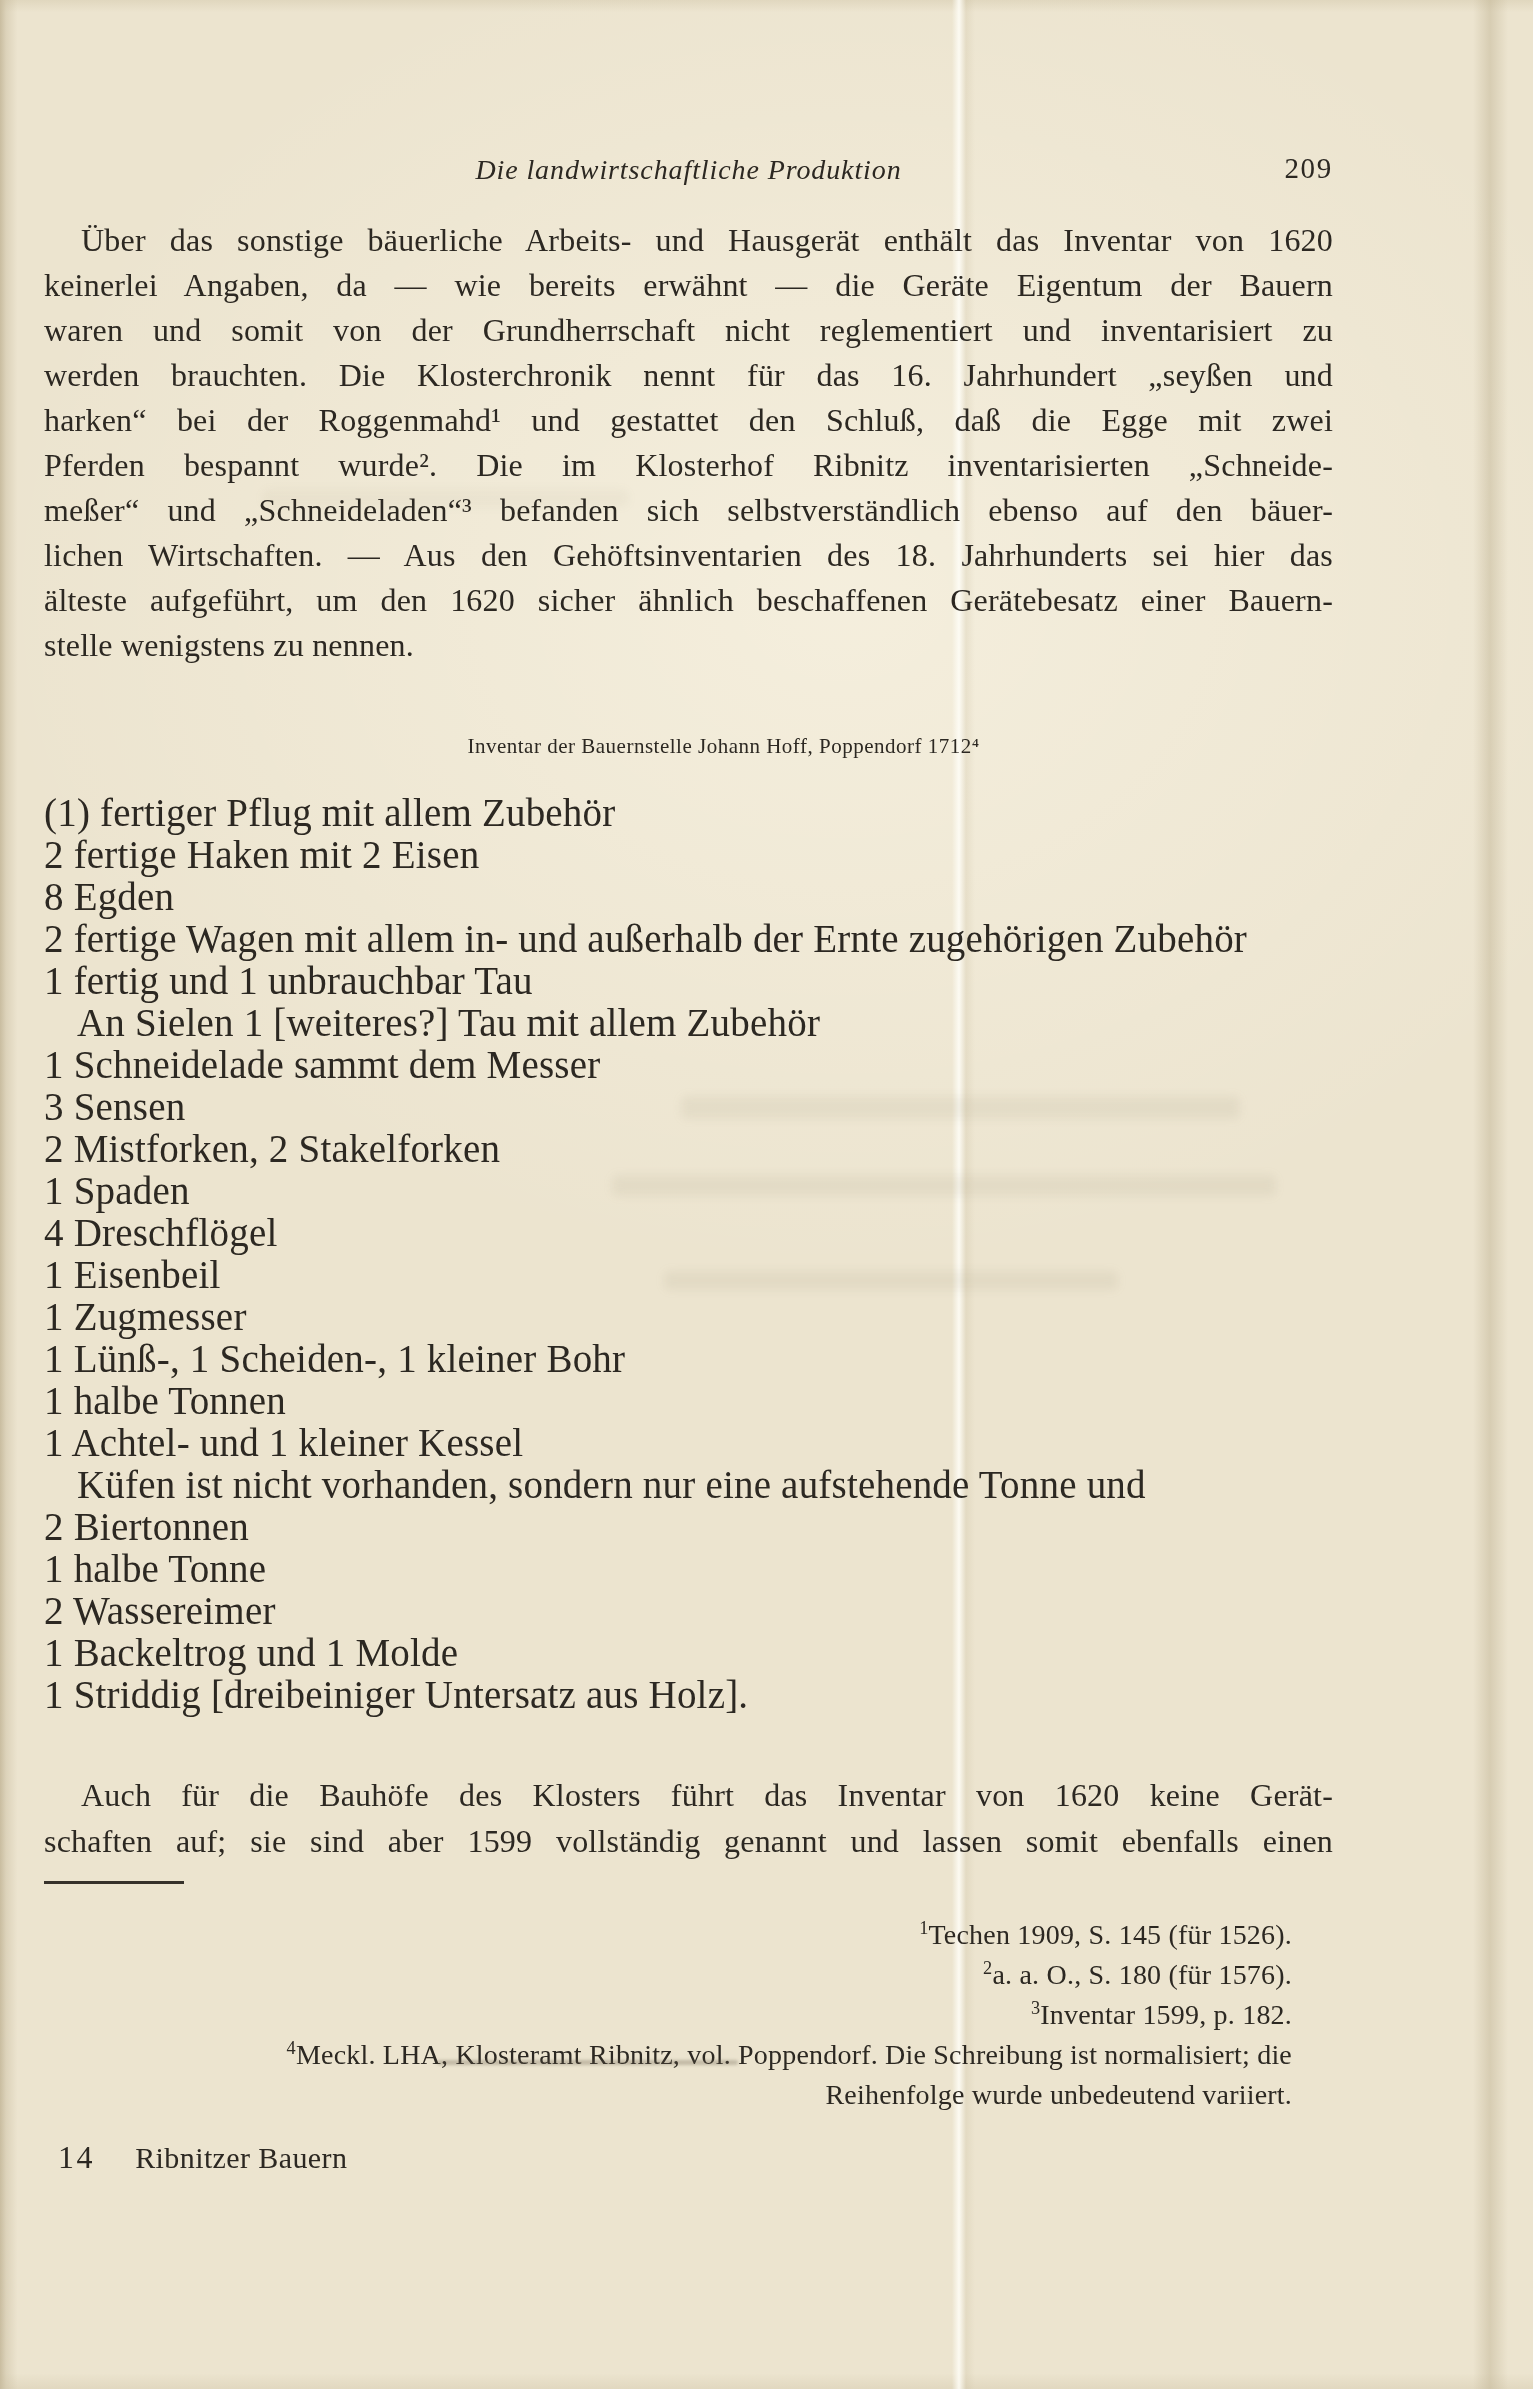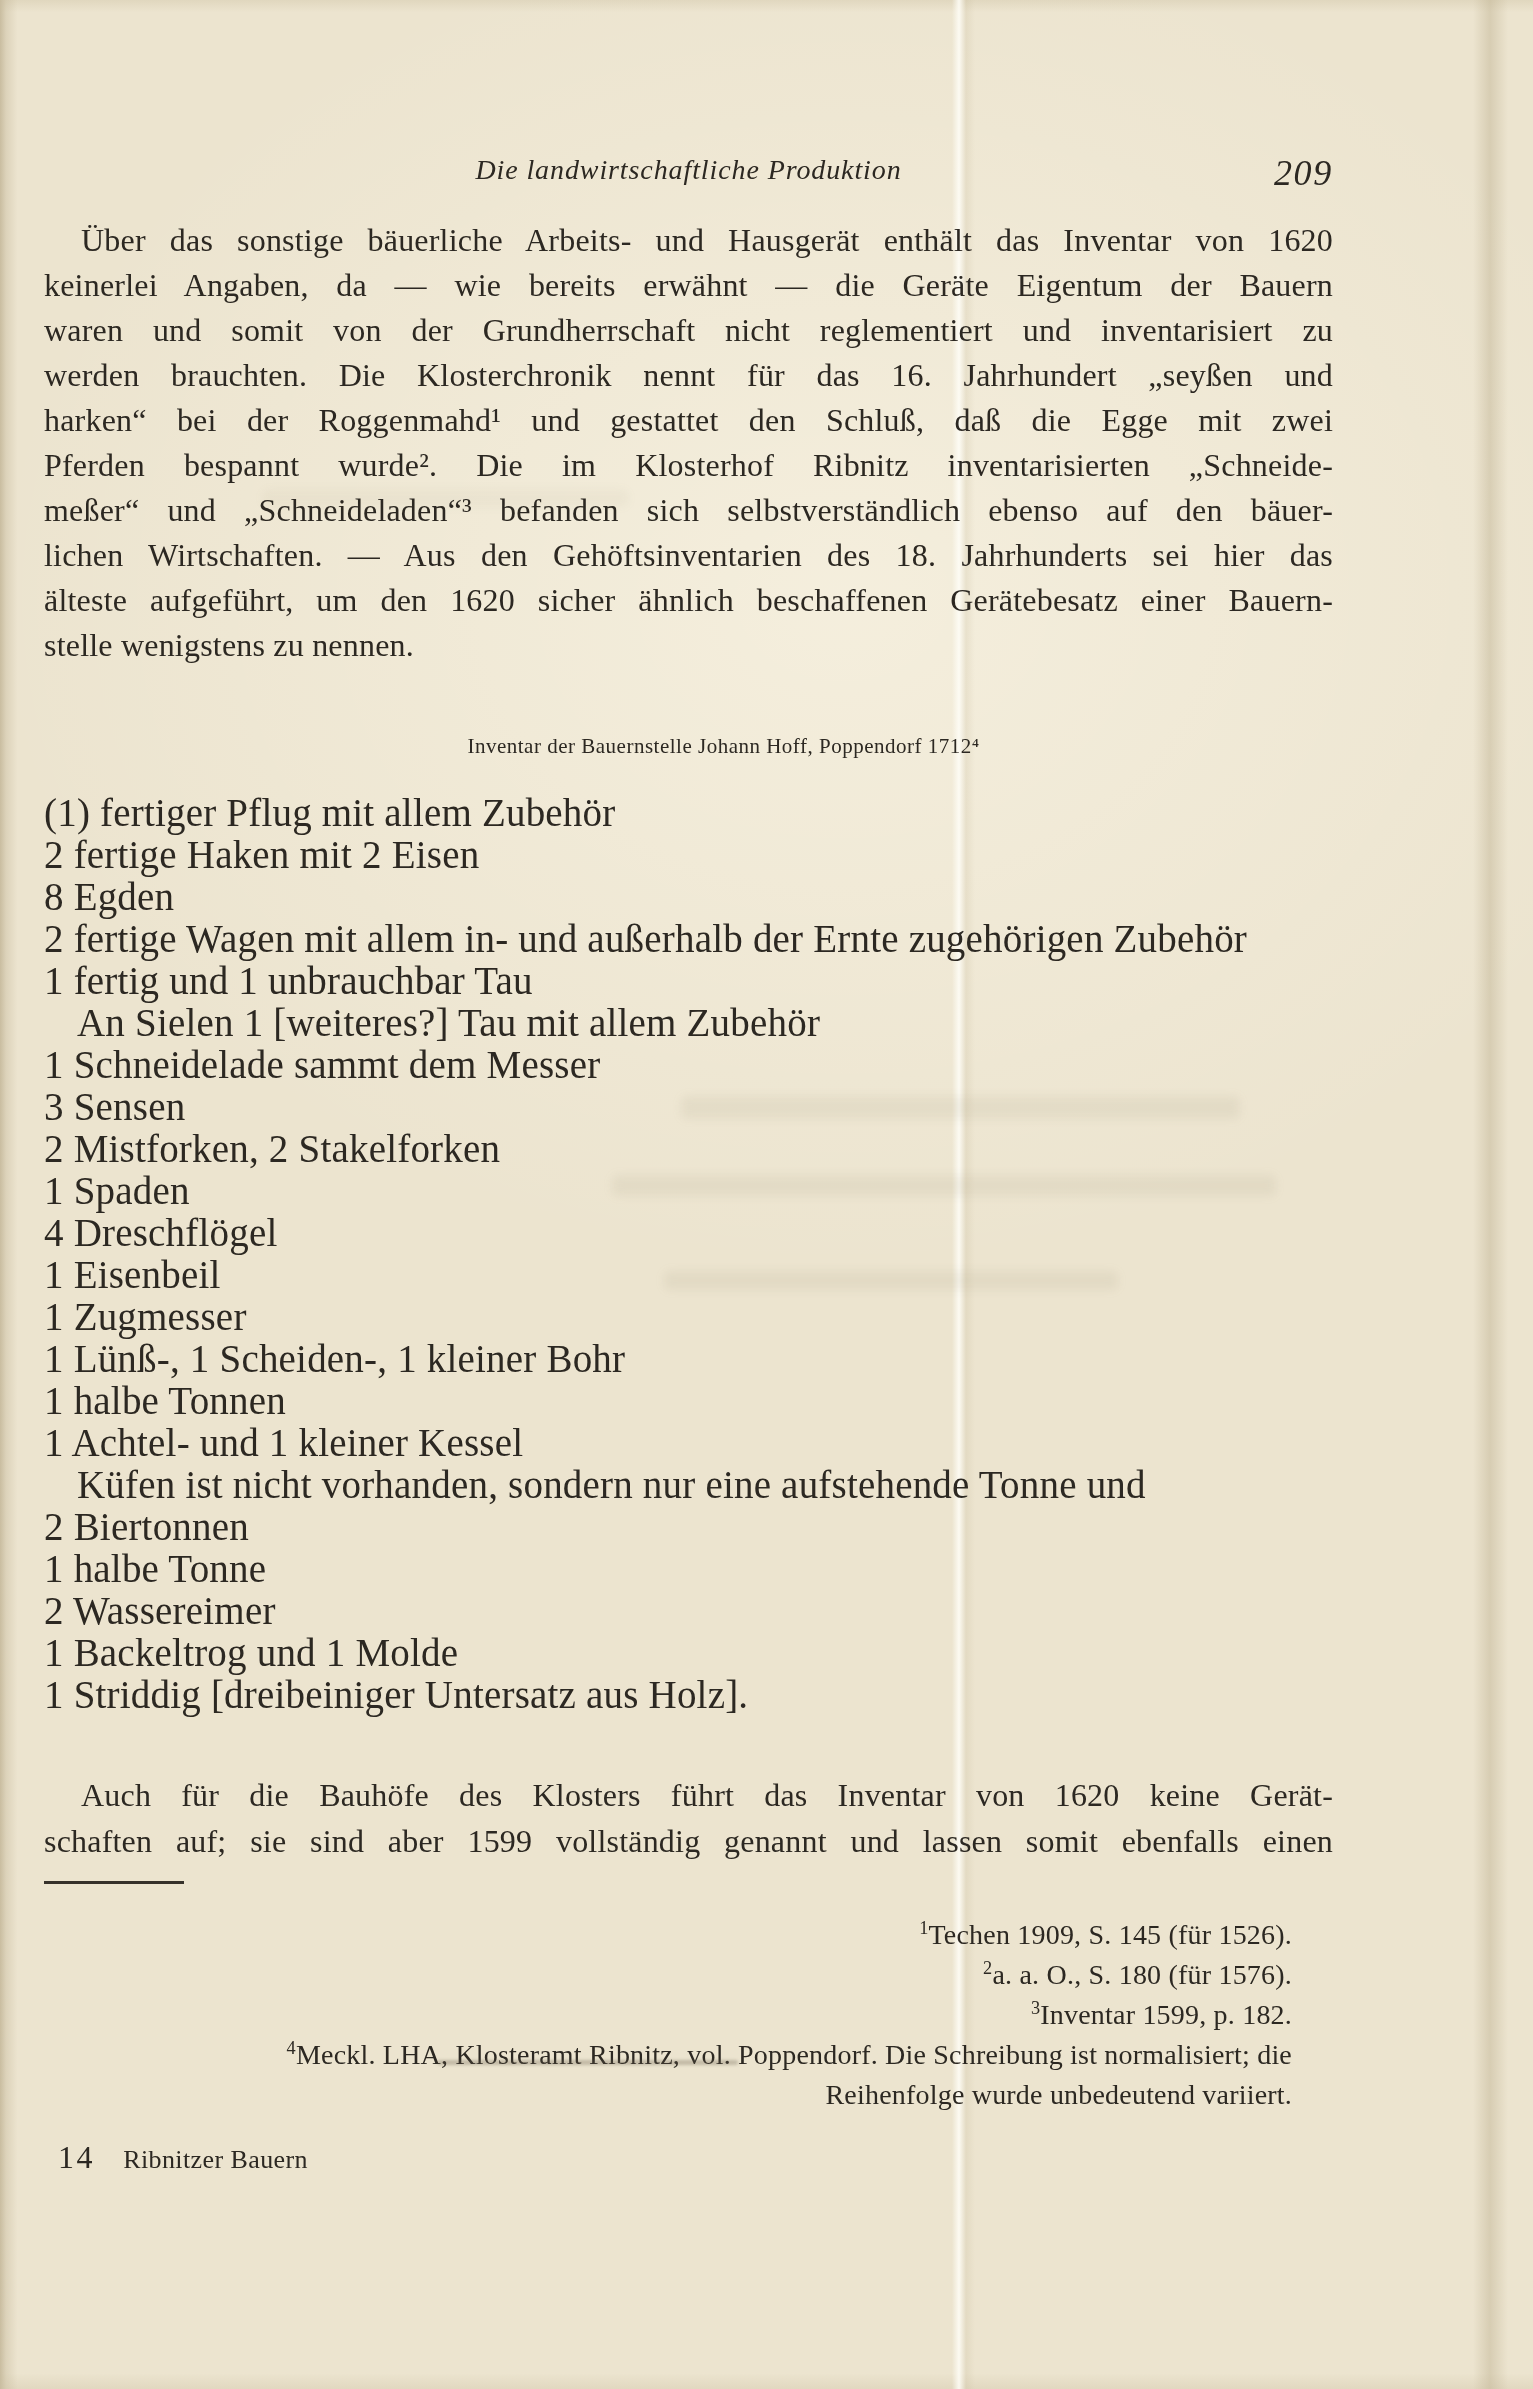--- a/index.html
+++ b/index.html
@@ -13,21 +13,21 @@
       linear-gradient(180deg, rgba(210,199,170,0.45) 0px, rgba(210,199,170,0) 12.2px),
       linear-gradient(0deg, rgba(205,193,162,0.35) 0px, rgba(205,193,162,0) 15.7px),
       radial-gradient(ellipse 1223px 961px at 55% 25%, rgba(255,251,238,0.45), rgba(255,251,238,0) 70%);
     font-family:"Liberation Serif","DejaVu Serif",serif;
     color:#2c2822;
   }
   .block { position:absolute; left:44px; width:1289px; }
   
   .running-head { top:154px; height:44px; }
   .rh-title { position:absolute; left:0; right:0; text-align:center; font-style:italic; font-size:28px; letter-spacing:0.9px; }
-  .rh-pagenum { position:absolute; right:0; top:-1.7px; font-size:36px; letter-spacing:1.7px;font-style:italic; }
+  .rh-pagenum { position:absolute; right:0; top:-1.7px; font-size:29px; letter-spacing:1.7px; }
   
   .para1 { top:218px; }
   .para2 { top:1772px; }
   .pline { font-size:32px; line-height:45px; height:45px; text-align:justify; text-align-last:justify; letter-spacing:0.2px; white-space:normal; overflow:visible; }
   .para2 .pline { line-height:46px; height:46px; }
   .pline.first { text-indent:37px; }
   .pline.last { text-align:justify; text-align-last:left; }
   
   .inv-heading { top:734px; text-align:center; font-size:21px; letter-spacing:0.5px; padding-left:35px; }
   .inv-list { top:792px; }
@@ -36,21 +36,21 @@
   
   .fn-rule { position:absolute; left:44px; top:1881px; width:140px; height:2.6px; background:#36312a; }
   
   .footnotes { position:absolute; left:51px; top:1915px; width:1241px;text-align:right; }
   .fn { font-size:28px; line-height:40px; height:40px; letter-spacing:0.2px; white-space:nowrap; }
   .fn-marker { display:inline-block; width:23px; position:relative; top:-9.6px; font-size:18.3px; }
   .fn-cont { padding-left:34px; }
   
   .footer { position:absolute; left:58px; top:2139px; font-size:32px; }
   .sig-num { letter-spacing:2.6px; }
-  .sig-title { font-size:26px; margin-left:28px; letter-spacing:0.4px; }
+  .sig-title { font-size:30px; margin-left:40px; letter-spacing:0.4px; }
   
   .smudge { position:absolute; left:437px; top:2060px; width:301px; height:5.2px;
             background:rgba(98,90,74,0.30); filter:blur(1.7px); border-radius:2.6px; }
   .ghost { position:absolute; background:rgba(150,140,112,0.10); filter:blur(4.4px); border-radius:7px; }
   .ghost.g1 { left:681px;  top:1096px; width:559px; height:23px; }
   .ghost.g2 { left:612px;  top:1175px; width:664px; height:21px; }
   .ghost.g3 { left:664px;  top:1271px; width:454px; height:19px; }
   .ghost.g4 { left:262px;  top:489px;  width:367px; height:17.5px; opacity:.6; }
 </style>
 </head>

